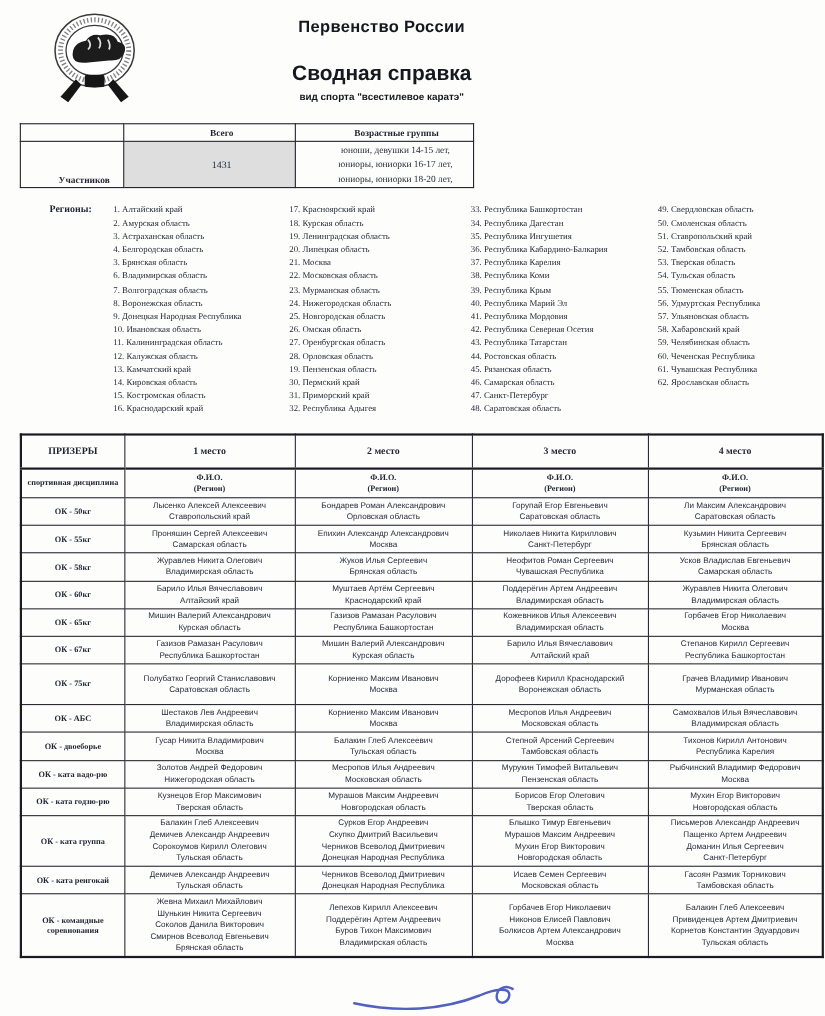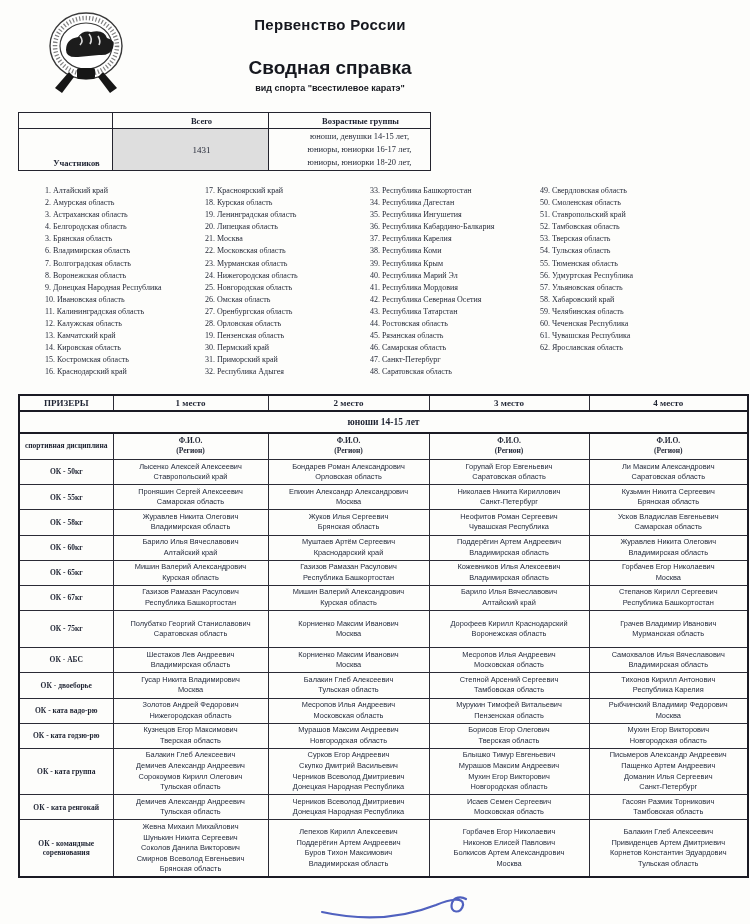--- a/index.html
+++ b/index.html
@@ -3,21 +3,21 @@
 <meta charset="utf-8">
 <style>
   * { margin:0; padding:0; box-sizing:border-box; }
   body { width:750px; height:924px; background:#fdfdfb; overflow:hidden;
          font-family:"Liberation Serif", serif; color:#1f2433; position:relative; }
   .page { width:750px; height:924px; position:relative; }
 
   
   .doc-header { position:relative; height:100px; }
   .logo { position:absolute; left:36px; top:6px; width:100px; height:96px; }
-  .titles { position:absolute; left:0; top:0; width:660px; text-align:center;
+  .titles { position:absolute; left:17px; top:0; width:660px; text-align:center;
             font-family:"Liberation Sans", sans-serif; color:#16181f; }
   .title { margin-top:16px; font-size:15px; font-weight:bold; letter-spacing:.3px; }
   .subtitle { margin-top:24px; font-size:19px; font-weight:bold; }
   .sportline { margin-top:4px; font-size:9px; font-weight:bold; }
 
   .loc-row { display:flex; justify-content:space-between; align-items:flex-end;
              margin:4px 6px 0 6px; padding:0 24px 2px 31px;
              border-bottom:2.5px solid #15151d; }
   .loc { font-size:9px; font-weight:bold; }
   .dates { font-size:9.5px; font-weight:bold; font-family:"Liberation Sans", sans-serif; }
@@ -40,21 +40,21 @@
   .rcol-1 { width:160px; } .rcol-2 { width:165px; } .rcol-3 { width:170px; } .rcol-4 { width:150px; }
 
   .results-label { margin:24px 0 0 40px; font-size:9.5px; font-weight:bold; }
 
   
   .results-table { border-collapse:collapse; table-layout:fixed; width:729px;
                    margin:15px 0 0 18px; border:2px solid #1b1b24; }
   .results-table th, .results-table td { border:1px solid #2b2b35; overflow:hidden; }
   .col-disc { width:94px; } .col-p1 { width:155px; } .col-p2 { width:161px; }
   .col-p3 { width:160px; } .col-p4 { width:159px; }
-  .hrow th { height:16px; font-size:9px; font-weight:bold; text-align:center;
+  .hrow th { height:31px; font-size:9px; font-weight:bold; text-align:center;
              border-bottom:2px solid #1b1b24; }
   .band td { height:22px; font-size:9.5px; font-weight:bold; text-align:center;
              border-bottom:2px solid #1b1b24; }
   .subh td { height:27px; font-size:7.5px; font-weight:bold; text-align:center; line-height:10px;
              vertical-align:middle; }
   .disc { font-size:7.5px; font-weight:bold; text-align:center; vertical-align:middle;
           padding:1px 3px; line-height:9.5px; }
   .place { vertical-align:middle; padding:1.5px 2px; }
   .nm, .rg { font-family:"Liberation Sans", sans-serif; font-size:7.4px; color:#242b3d;
              text-align:center; line-height:10.6px; white-space:nowrap; }
@@ -102,20 +102,21 @@
       <td class="pt-groups">
         <div>юноши, девушки 14-15 лет,</div>
         <div>юниоры, юниорки 16-17 лет,</div>
         <div>юниоры, юниорки 18-20 лет,</div>
       </td>
     </tr>
   </tbody>
     </table>
 
   <div class="regions">
+    <div class="regions-label">Регионы:</div>
     <div class="rcol rcol-1">
         <div>1. Алтайский край</div>
         <div>2. Амурская область</div>
         <div>3. Астраханская область</div>
         <div>4. Белгородская область</div>
         <div>3. Брянская область</div>
         <div>6. Владимирская область</div>
         <div>7. Волгоградская область</div>
         <div>8. Воронежская область</div>
         <div>9. Донецкая Народная Республика</div>
@@ -191,23 +192,20 @@
         <col class="col-p4">
     </colgroup>
     <thead>
       <tr class="hrow">
         <th>ПРИЗЕРЫ</th>
         <th>1 место</th>
         <th>2 место</th>
         <th>3 место</th>
         <th>4 место</th>
       </tr>
-      <tr class="band">
-        <td colspan="5">юноши 14-15 лет</td>
-      </tr>
       <tr class="subh">
         <td>спортивная дисциплина</td>
         <td>
           <div>Ф.И.О.</div>
           <div>(Регион)</div>
         </td>
         <td>
           <div>Ф.И.О.</div>
           <div>(Регион)</div>
         </td>

